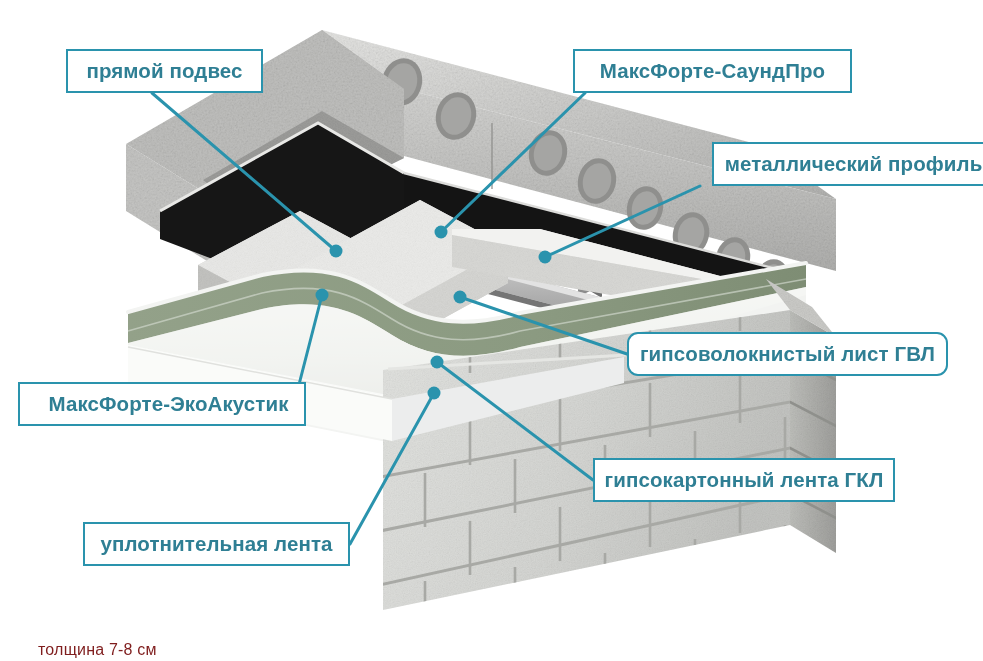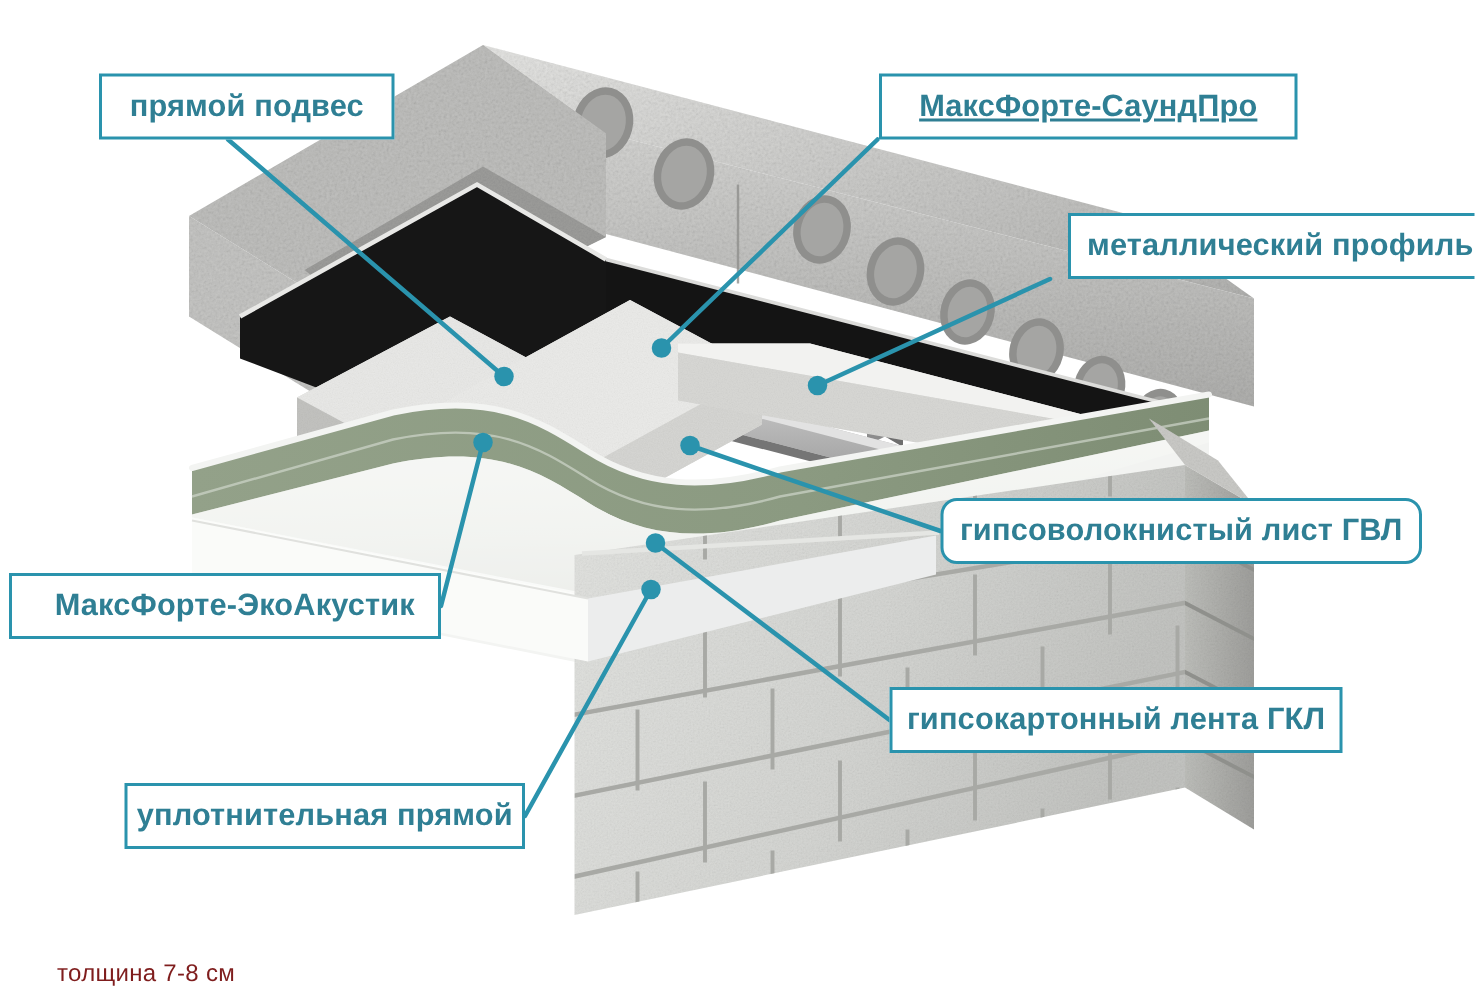--- a/index.html
+++ b/index.html
@@ -402,39 +402,39 @@
       <circle cx="437" cy="337" r="6.5"></circle>
       <circle cx="322" cy="270" r="6.5"></circle>
       <circle cx="434" cy="368" r="6.5"></circle>
     </g>
   </svg>
 
   <div class="callout" style="left:66px; top:24px; width:197px; height:44px;">
     <span>прямой подвес</span>
   </div>
 
-  <div class="callout" style="left:586px; top:24px; width:279px; height:44px;text-decoration:underline;">
+  <div class="callout" style="left:573px; top:24px; width:279px; height:44px;">
     <span>МаксФорте-СаундПро</span>
   </div>
 
   <div class="callout" style="left:712px; top:117px; width:283px; height:44px;">
     <span>металлический профиль</span>
   </div>
 
   <div class="callout" style="left:627px; top:307px; width:321px; height:44px;border-radius:11px;">
     <span>гипсоволокнистый лист ГВЛ</span>
   </div>
 
   <div class="callout" style="left:593px; top:433px; width:302px; height:44px;">
     <span>гипсокартонный лента ГКЛ</span>
   </div>
 
-  <div class="callout" style="left:6px; top:357px; width:288px; height:44px;padding-left:24px;">
+  <div class="callout" style="left:18px; top:357px; width:288px; height:44px;padding-left:24px;">
     <span>МаксФорте-ЭкоАкустик</span>
   </div>
 
   <div class="callout" style="left:83px; top:497px; width:267px; height:44px;">
-    <span>уплотнительная прямой</span>
+    <span>уплотнительная лента</span>
   </div>
 
   <div class="thickness-note">толщина 7-8 см</div>
 
 </div>
 
 </body></html>

